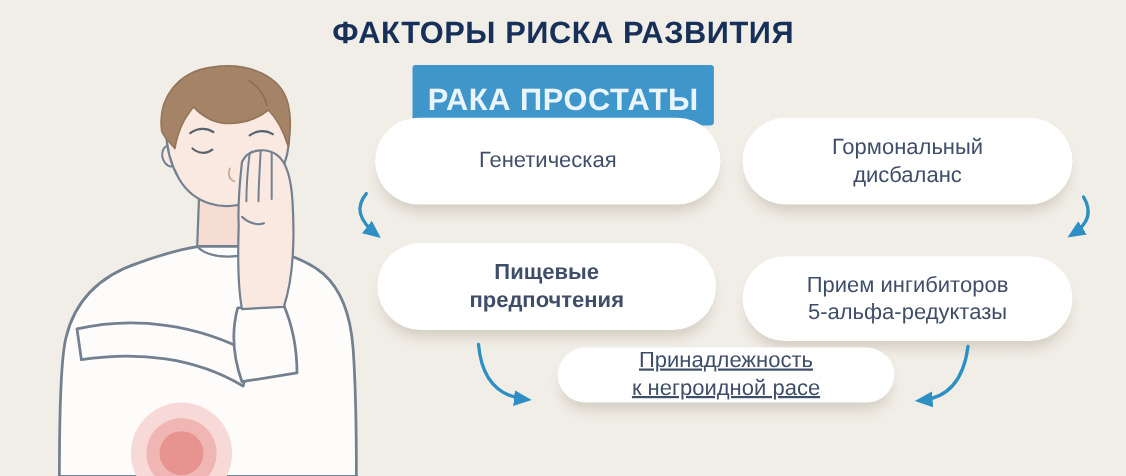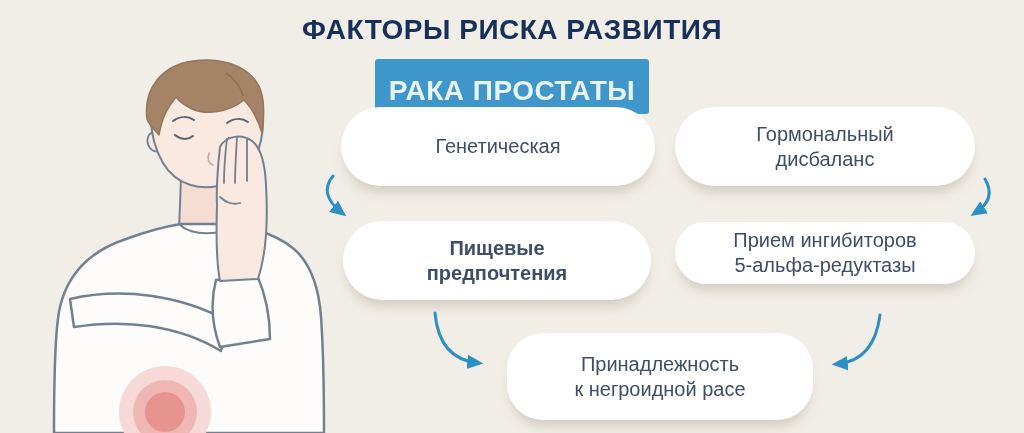--- a/index.html
+++ b/index.html
@@ -25,22 +25,22 @@
   
   .card {
     position:absolute; background:#ffffff; border-radius:40px;
     display:flex; flex-direction:column; justify-content:center; align-items:center;
     text-align:left; font-size:20px; color:#3f4e68; line-height:25px;
     box-shadow:0 10px 12px -4px rgba(160,150,130,0.38);
   }
   #card-1 { left:341px; top:107px; width:314px; height:79px; }
   #card-2 { left:675px; top:107px; width:300px; height:79px; }
   #card-3 { left:343px; top:221px; width:308px; height:79px;font-weight:bold; }
-  #card-4 { left:675px; top:222px; width:300px; height:62px; }
-  #card-5 { left:507px; top:333px; width:306px; height:87px; border-radius:36px; }
+  #card-4 { left:675px; top:233px; width:300px; height:77px; }
+  #card-5 { left:507px; top:316px; width:306px; height:50px; border-radius:36px;text-decoration:underline; }
   
   .arrow { position:absolute; }
   #arrow-1 { left:313px; top:170px; }
   #arrow-2 { left:950px; top:172px; }
   #arrow-3 { left:423px; top:303px; }
   #arrow-4 { left:822px; top:303px; }
   .arrow path.curve { fill:none; stroke:#2e8fc4; stroke-width:3; stroke-linecap:round; }
   
   .man { position:absolute; left:30px; top:55px; width:300px; height:378px; }
 </style>

